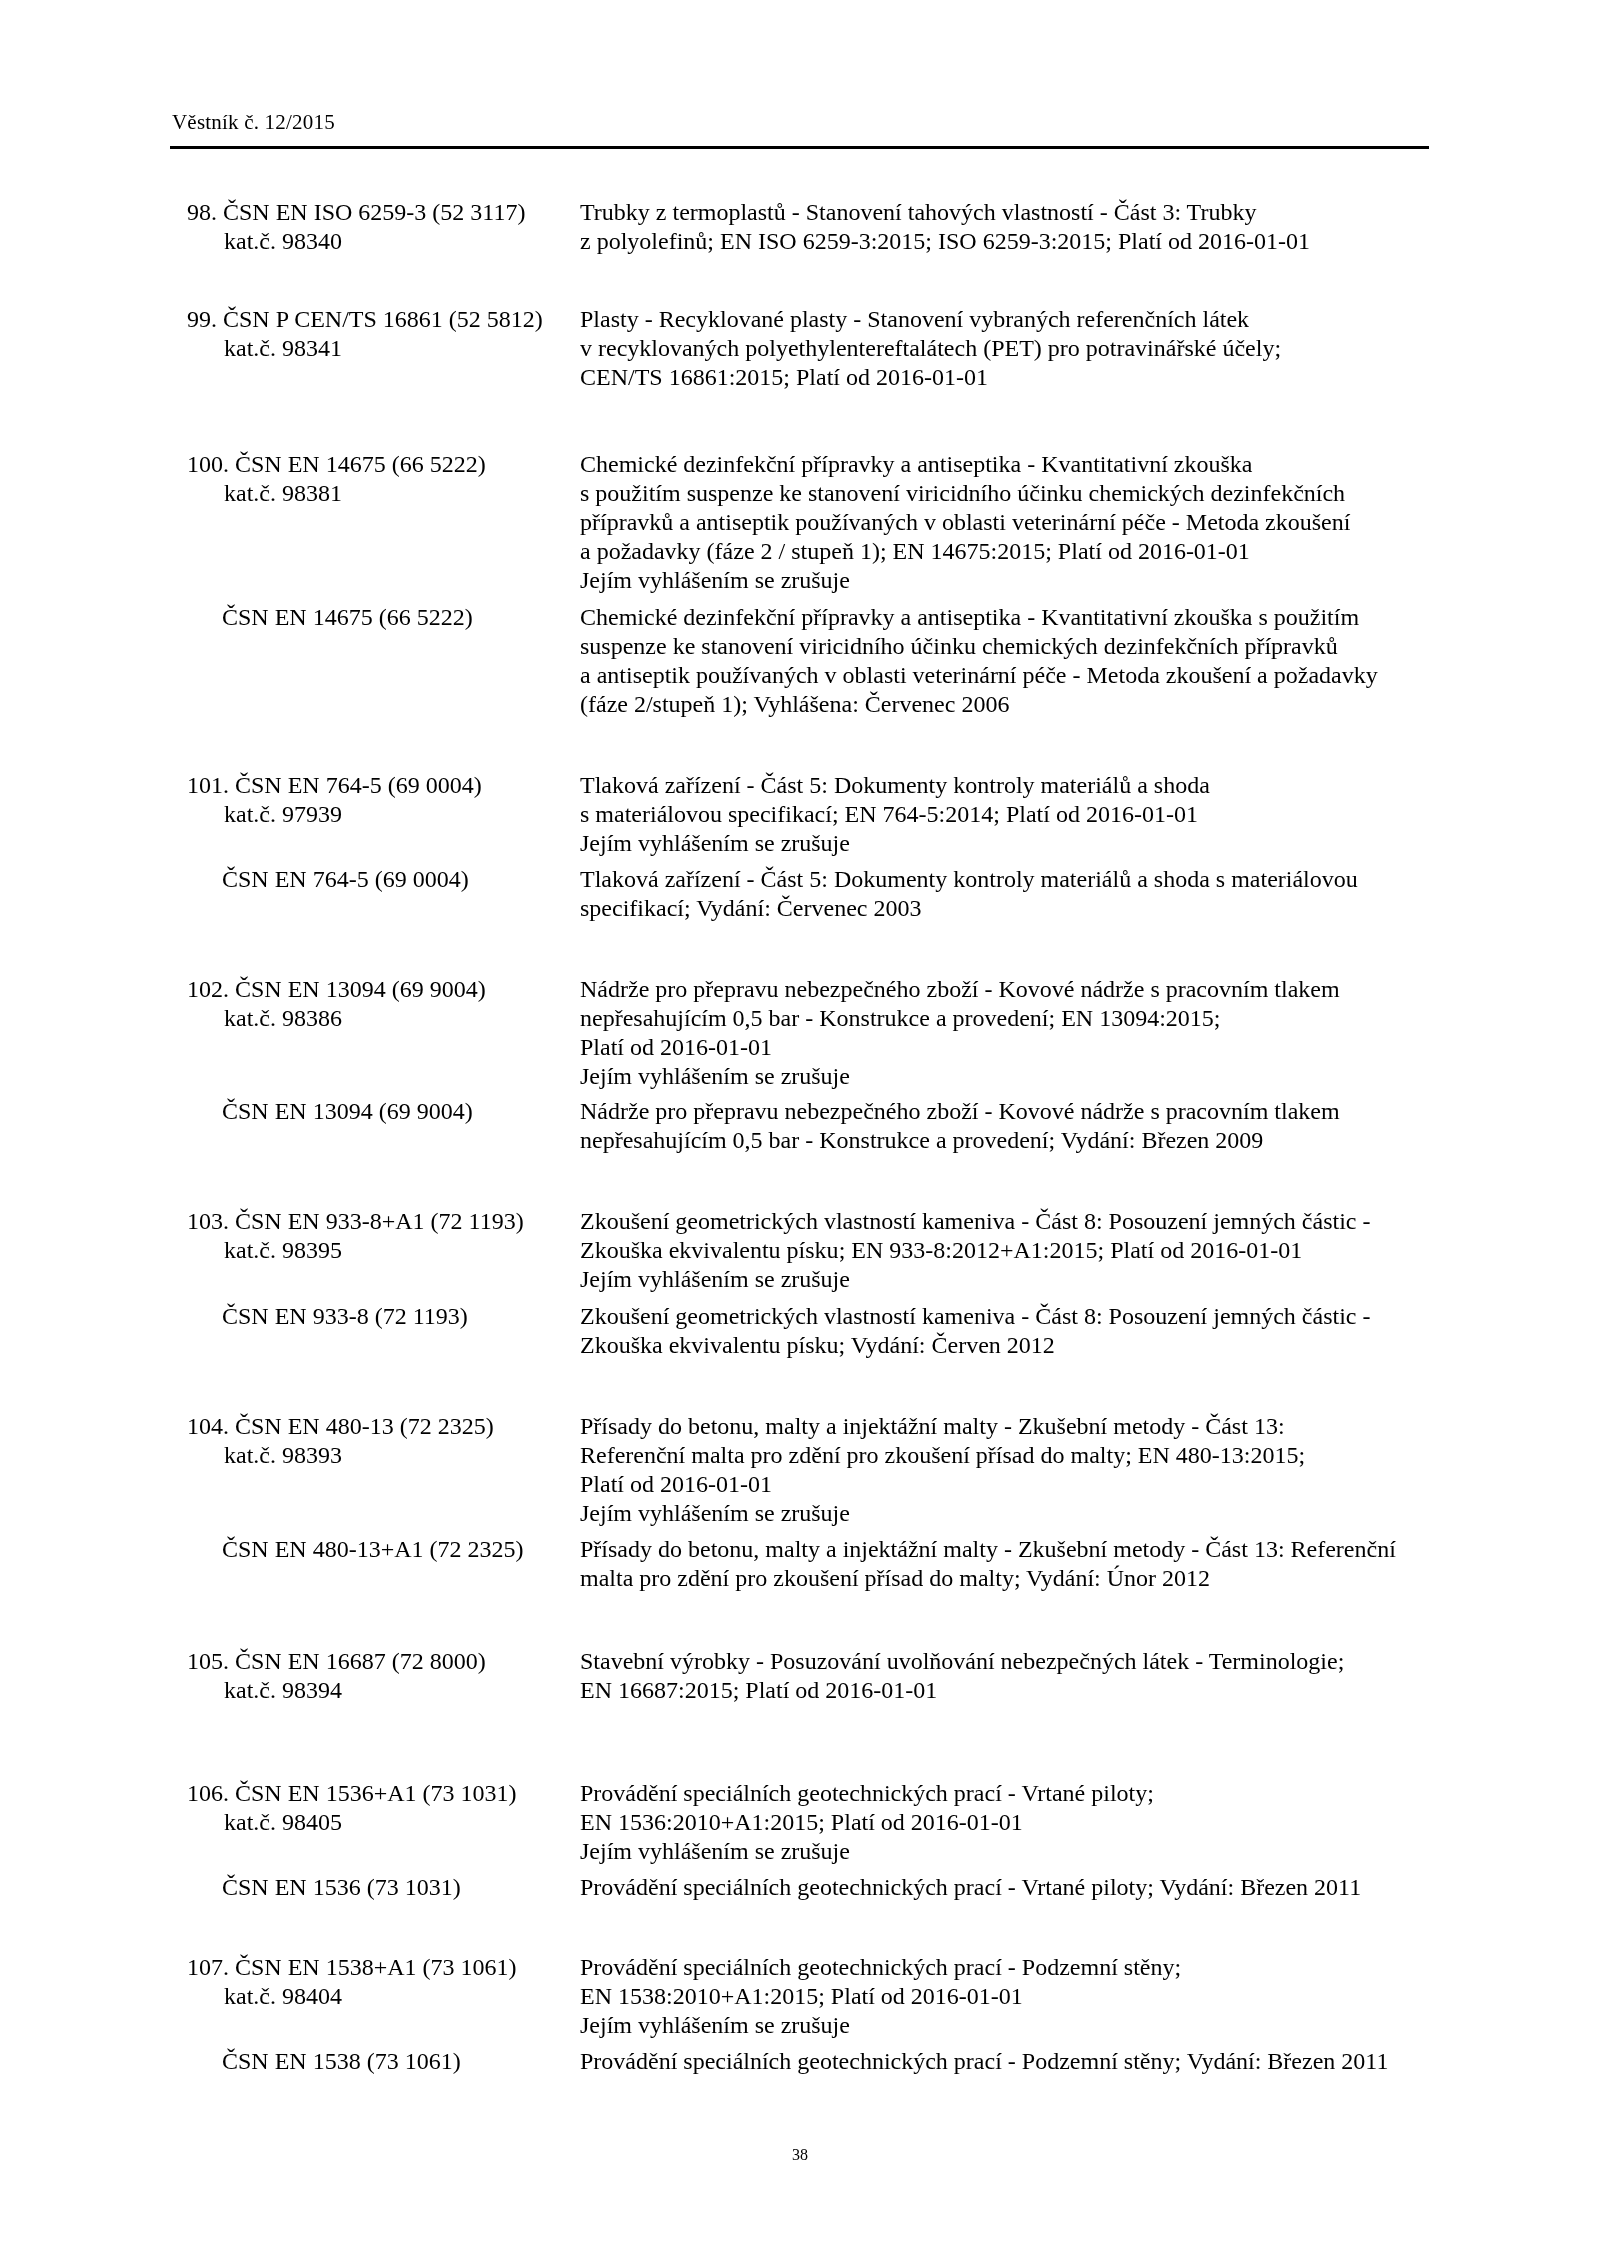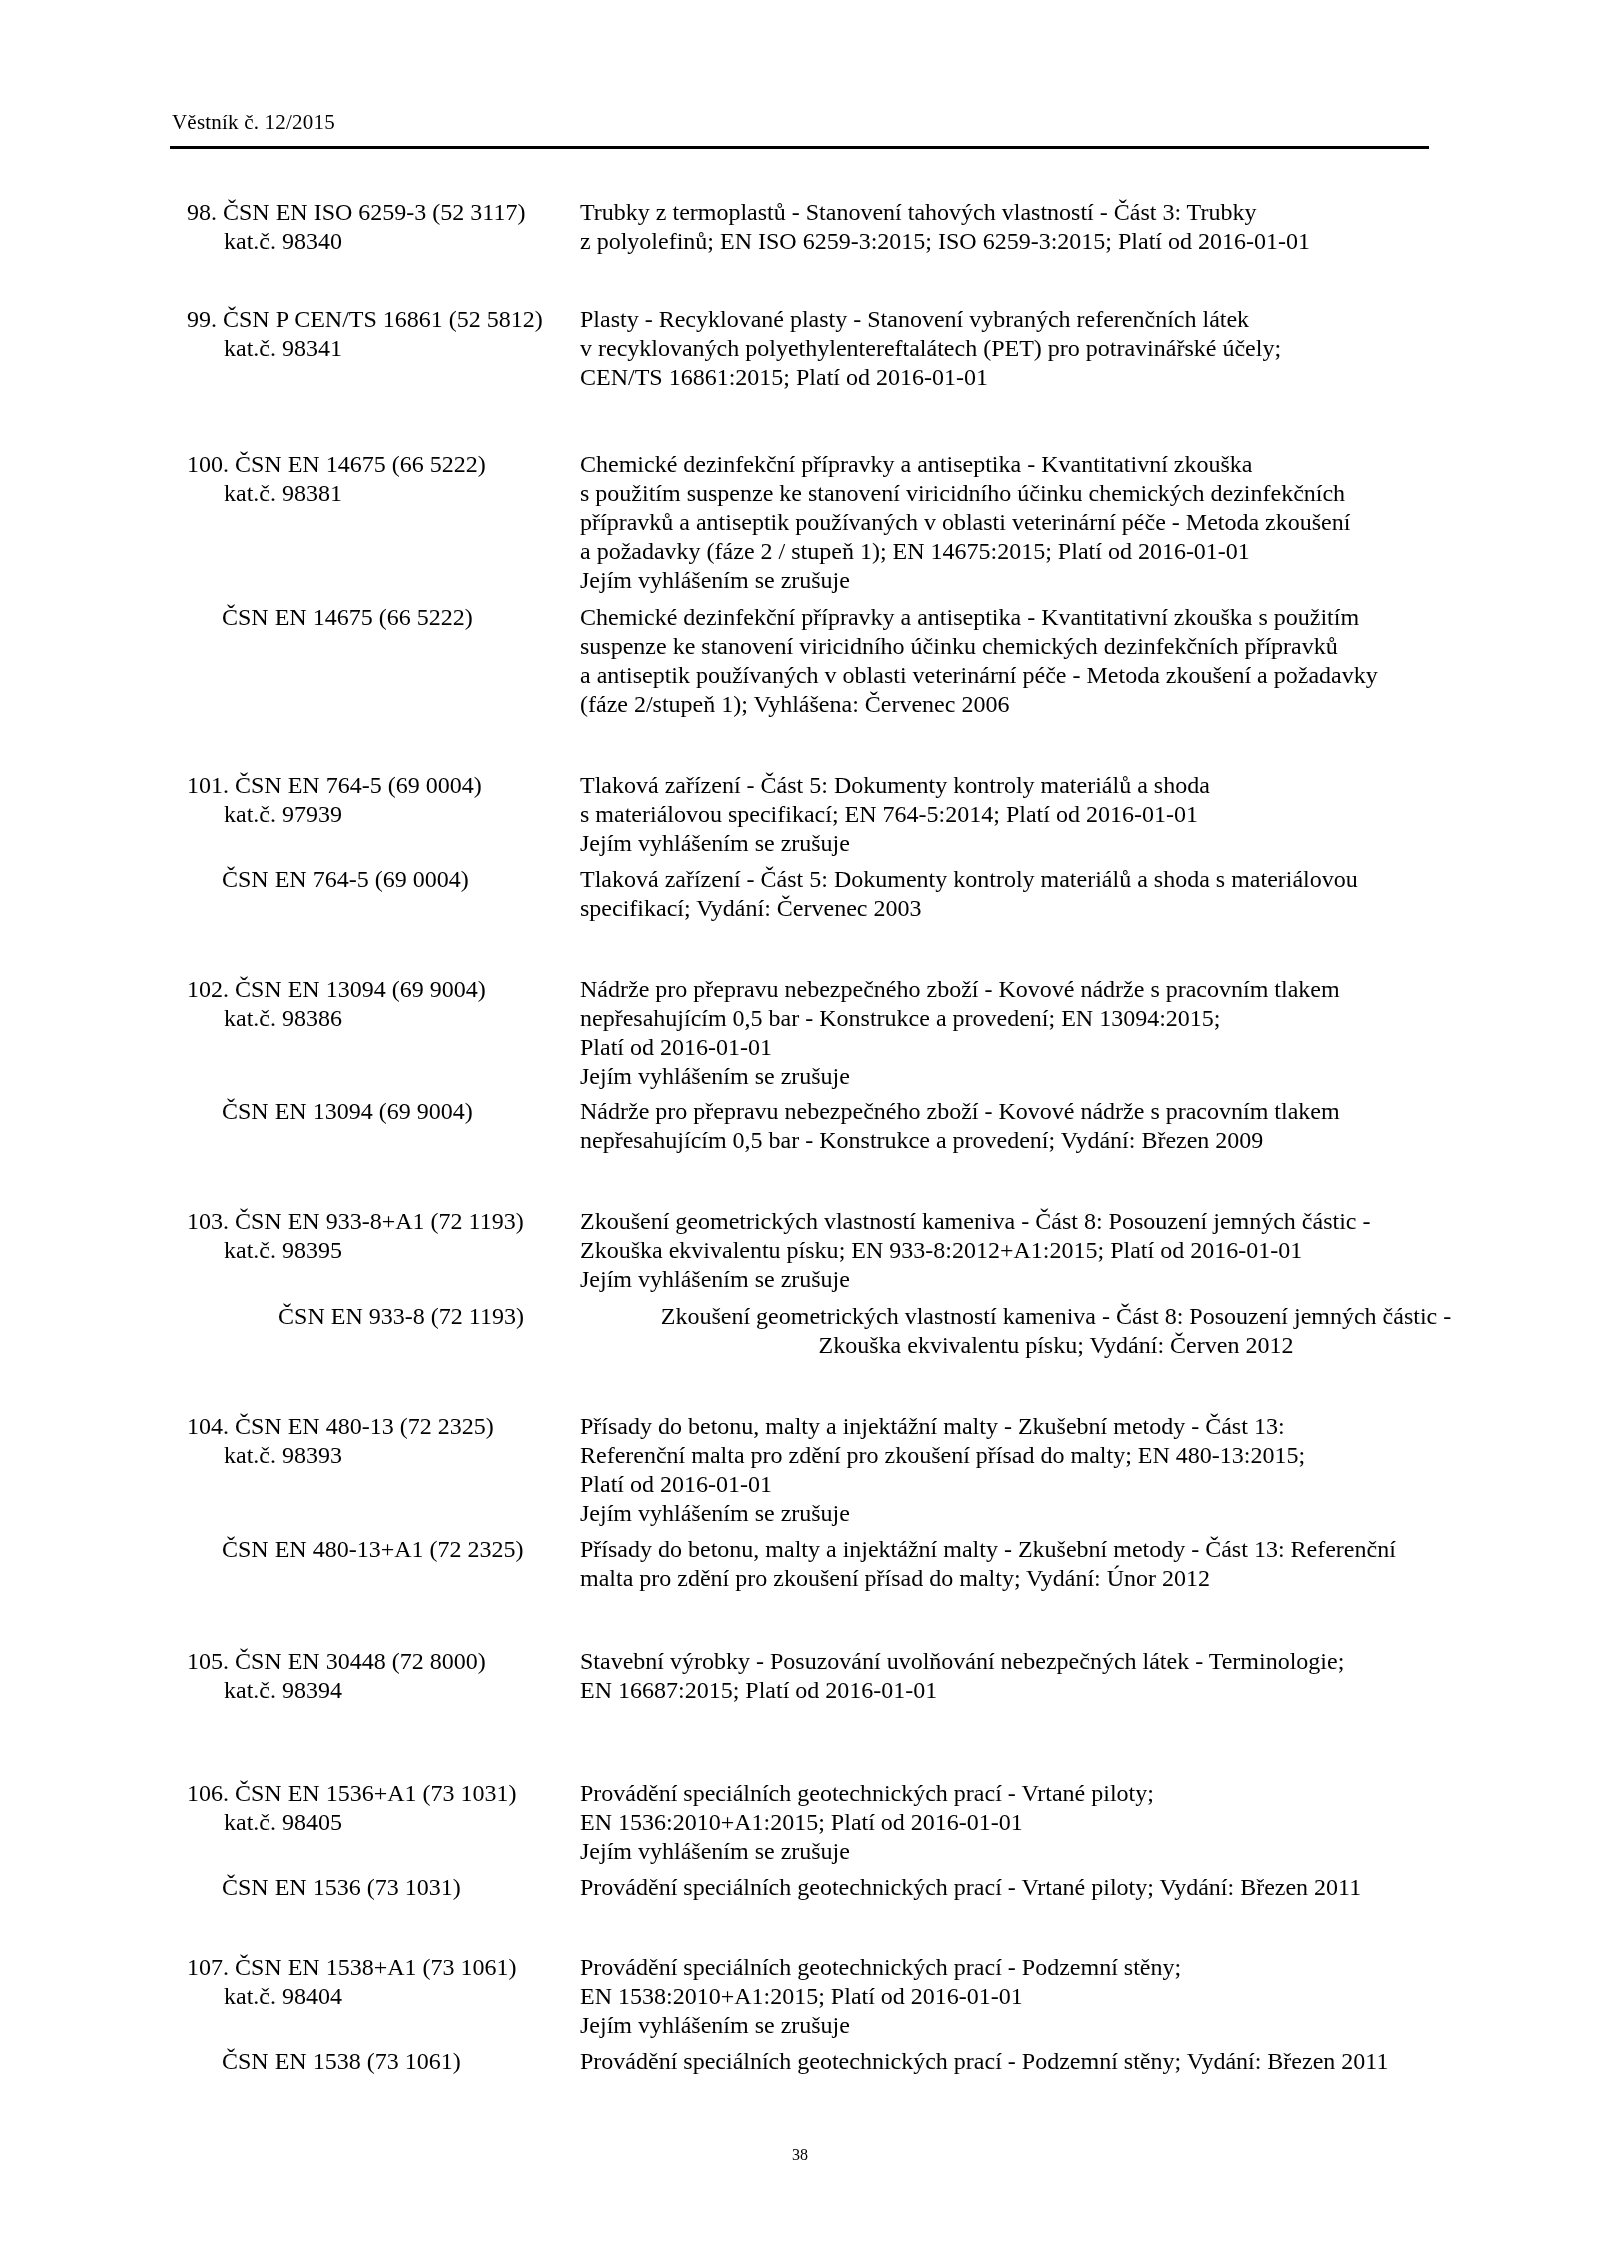--- a/index.html
+++ b/index.html
@@ -23,21 +23,21 @@
   .standards-list{
     position:absolute;left:187px;top:198px;width:1345px;
   }
   .block{display:flex;margin-top:52px;}
   .block.sub{margin-top:7px;}
   .block:first-child{margin-top:0;}
   .block:nth-child(2){margin-top:49px;}
   .block:nth-child(3){margin-top:58px;}
   .block:nth-child(4){margin-top:8px;}
   .block:nth-child(8){margin-top:6px;}
-  .block:nth-child(10){margin-top:8px;text-align:center;}
+  .block:nth-child(10){margin-top:8px;}
   .block:nth-child(13){margin-top:54px;}
   .block:nth-child(14){margin-top:74px;}
   .block:nth-child(16){margin-top:51px;}
   .lcol{width:393px;flex:none;}
   .rcol{width:952px;flex:none;}
   .line{height:29px;line-height:29px;white-space:nowrap;}
   .line .bold{font-weight:normal;}
   .ind{padding-left:37px;}
   .ind-sub{padding-left:35px;}
   .page-number{
@@ -174,21 +174,21 @@
         <div class="lcol">
           <div class="line ind-sub"><span>ČSN EN 480-13+A1 (72 2325)</span></div>
         </div>
         <div class="rcol">
           <div class="line"><span>Přísady do betonu, malty a injektážní malty - Zkušební metody - Část 13: Referenční</span></div>
           <div class="line"><span>malta pro zdění pro zkoušení přísad do malty; Vydání: Únor 2012</span></div>
         </div>
       </div>
       <div class="block">
         <div class="lcol">
-          <div class="line"><span class="bold">105. ČSN EN 30448 </span><span>(72 8000)</span></div>
+          <div class="line"><span class="bold">105. ČSN EN 16687 </span><span>(72 8000)</span></div>
           <div class="line ind"><span>kat.č. 98394</span></div>
         </div>
         <div class="rcol">
           <div class="line"><span class="bold">Stavební výrobky - Posuzování uvolňování nebezpečných látek - Terminologie;</span></div>
           <div class="line"><span>EN 16687:2015; Platí od 2016-01-01</span></div>
         </div>
       </div>
       <div class="block">
         <div class="lcol">
           <div class="line"><span class="bold">106. ČSN EN 1536+A1 </span><span>(73 1031)</span></div>

